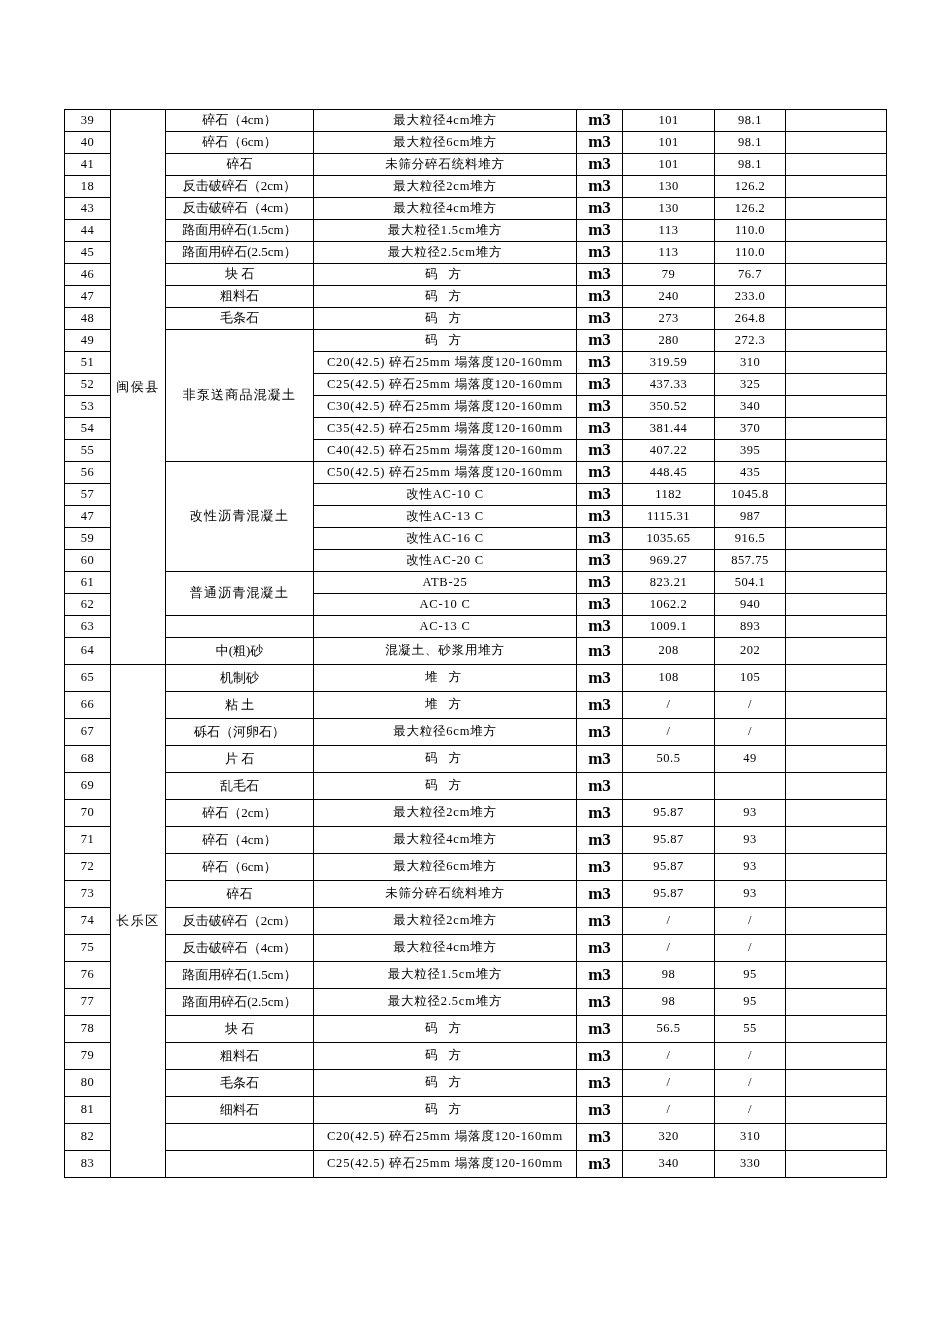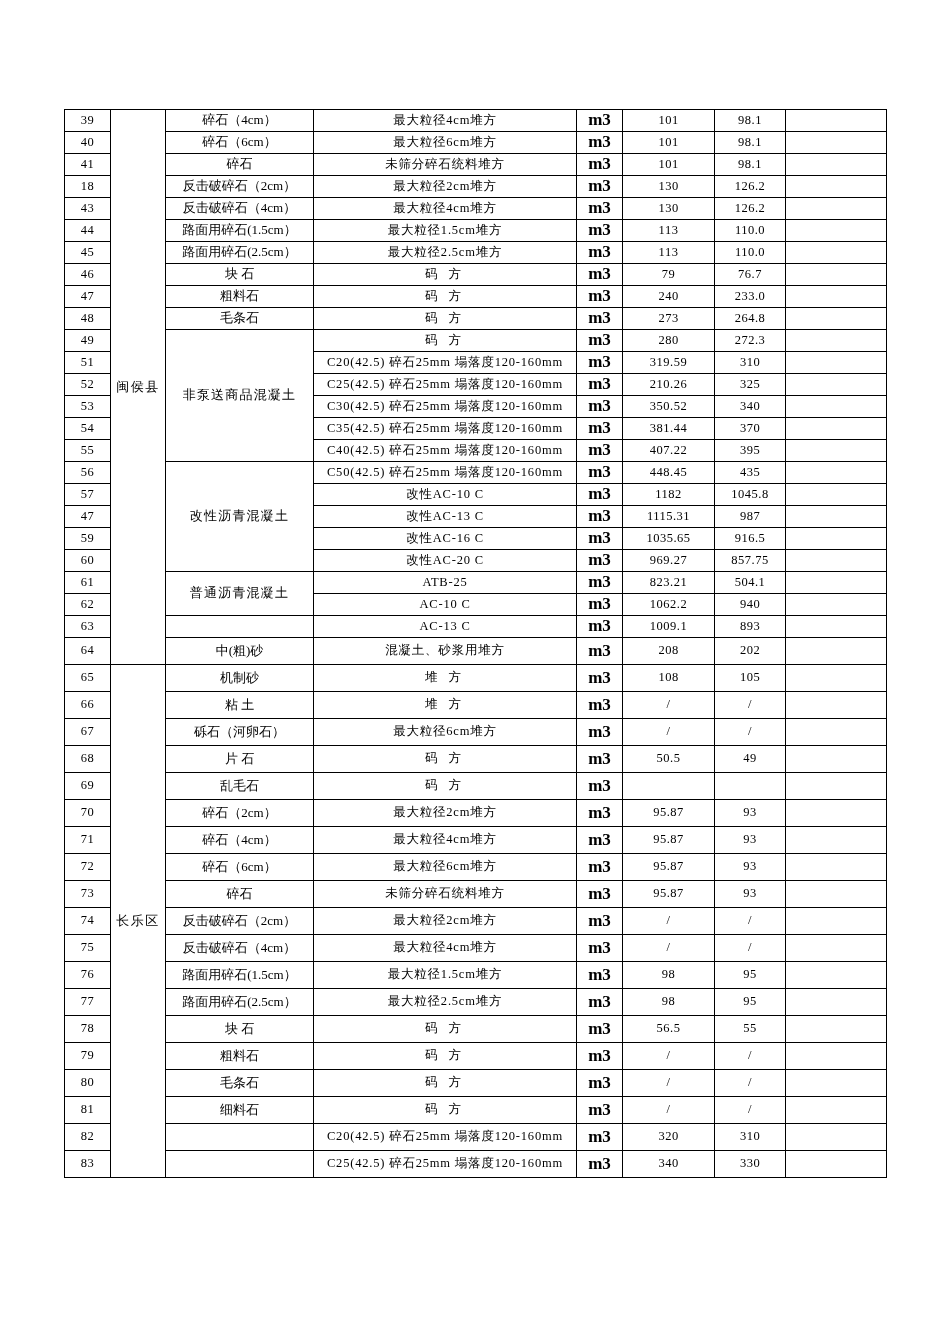--- a/index.html
+++ b/index.html
@@ -204,21 +204,21 @@
             <td class="spec spec-cjk">C20(42.5) 碎石25mm 塌落度120-160mm</td>
             <td class="unit">m3</td>
             <td class="val">319.59</td>
             <td class="val">310</td>
             <td class="val blank"></td>
           </tr>
           <tr>
             <td class="no">52</td>
             <td class="spec spec-cjk">C25(42.5) 碎石25mm 塌落度120-160mm</td>
             <td class="unit">m3</td>
-            <td class="val">210.26</td>
+            <td class="val">437.33</td>
             <td class="val">325</td>
             <td class="val blank"></td>
           </tr>
           <tr>
             <td class="no">53</td>
             <td class="spec spec-cjk">C30(42.5) 碎石25mm 塌落度120-160mm</td>
             <td class="unit">m3</td>
             <td class="val">350.52</td>
             <td class="val">340</td>
             <td class="val blank"></td>

